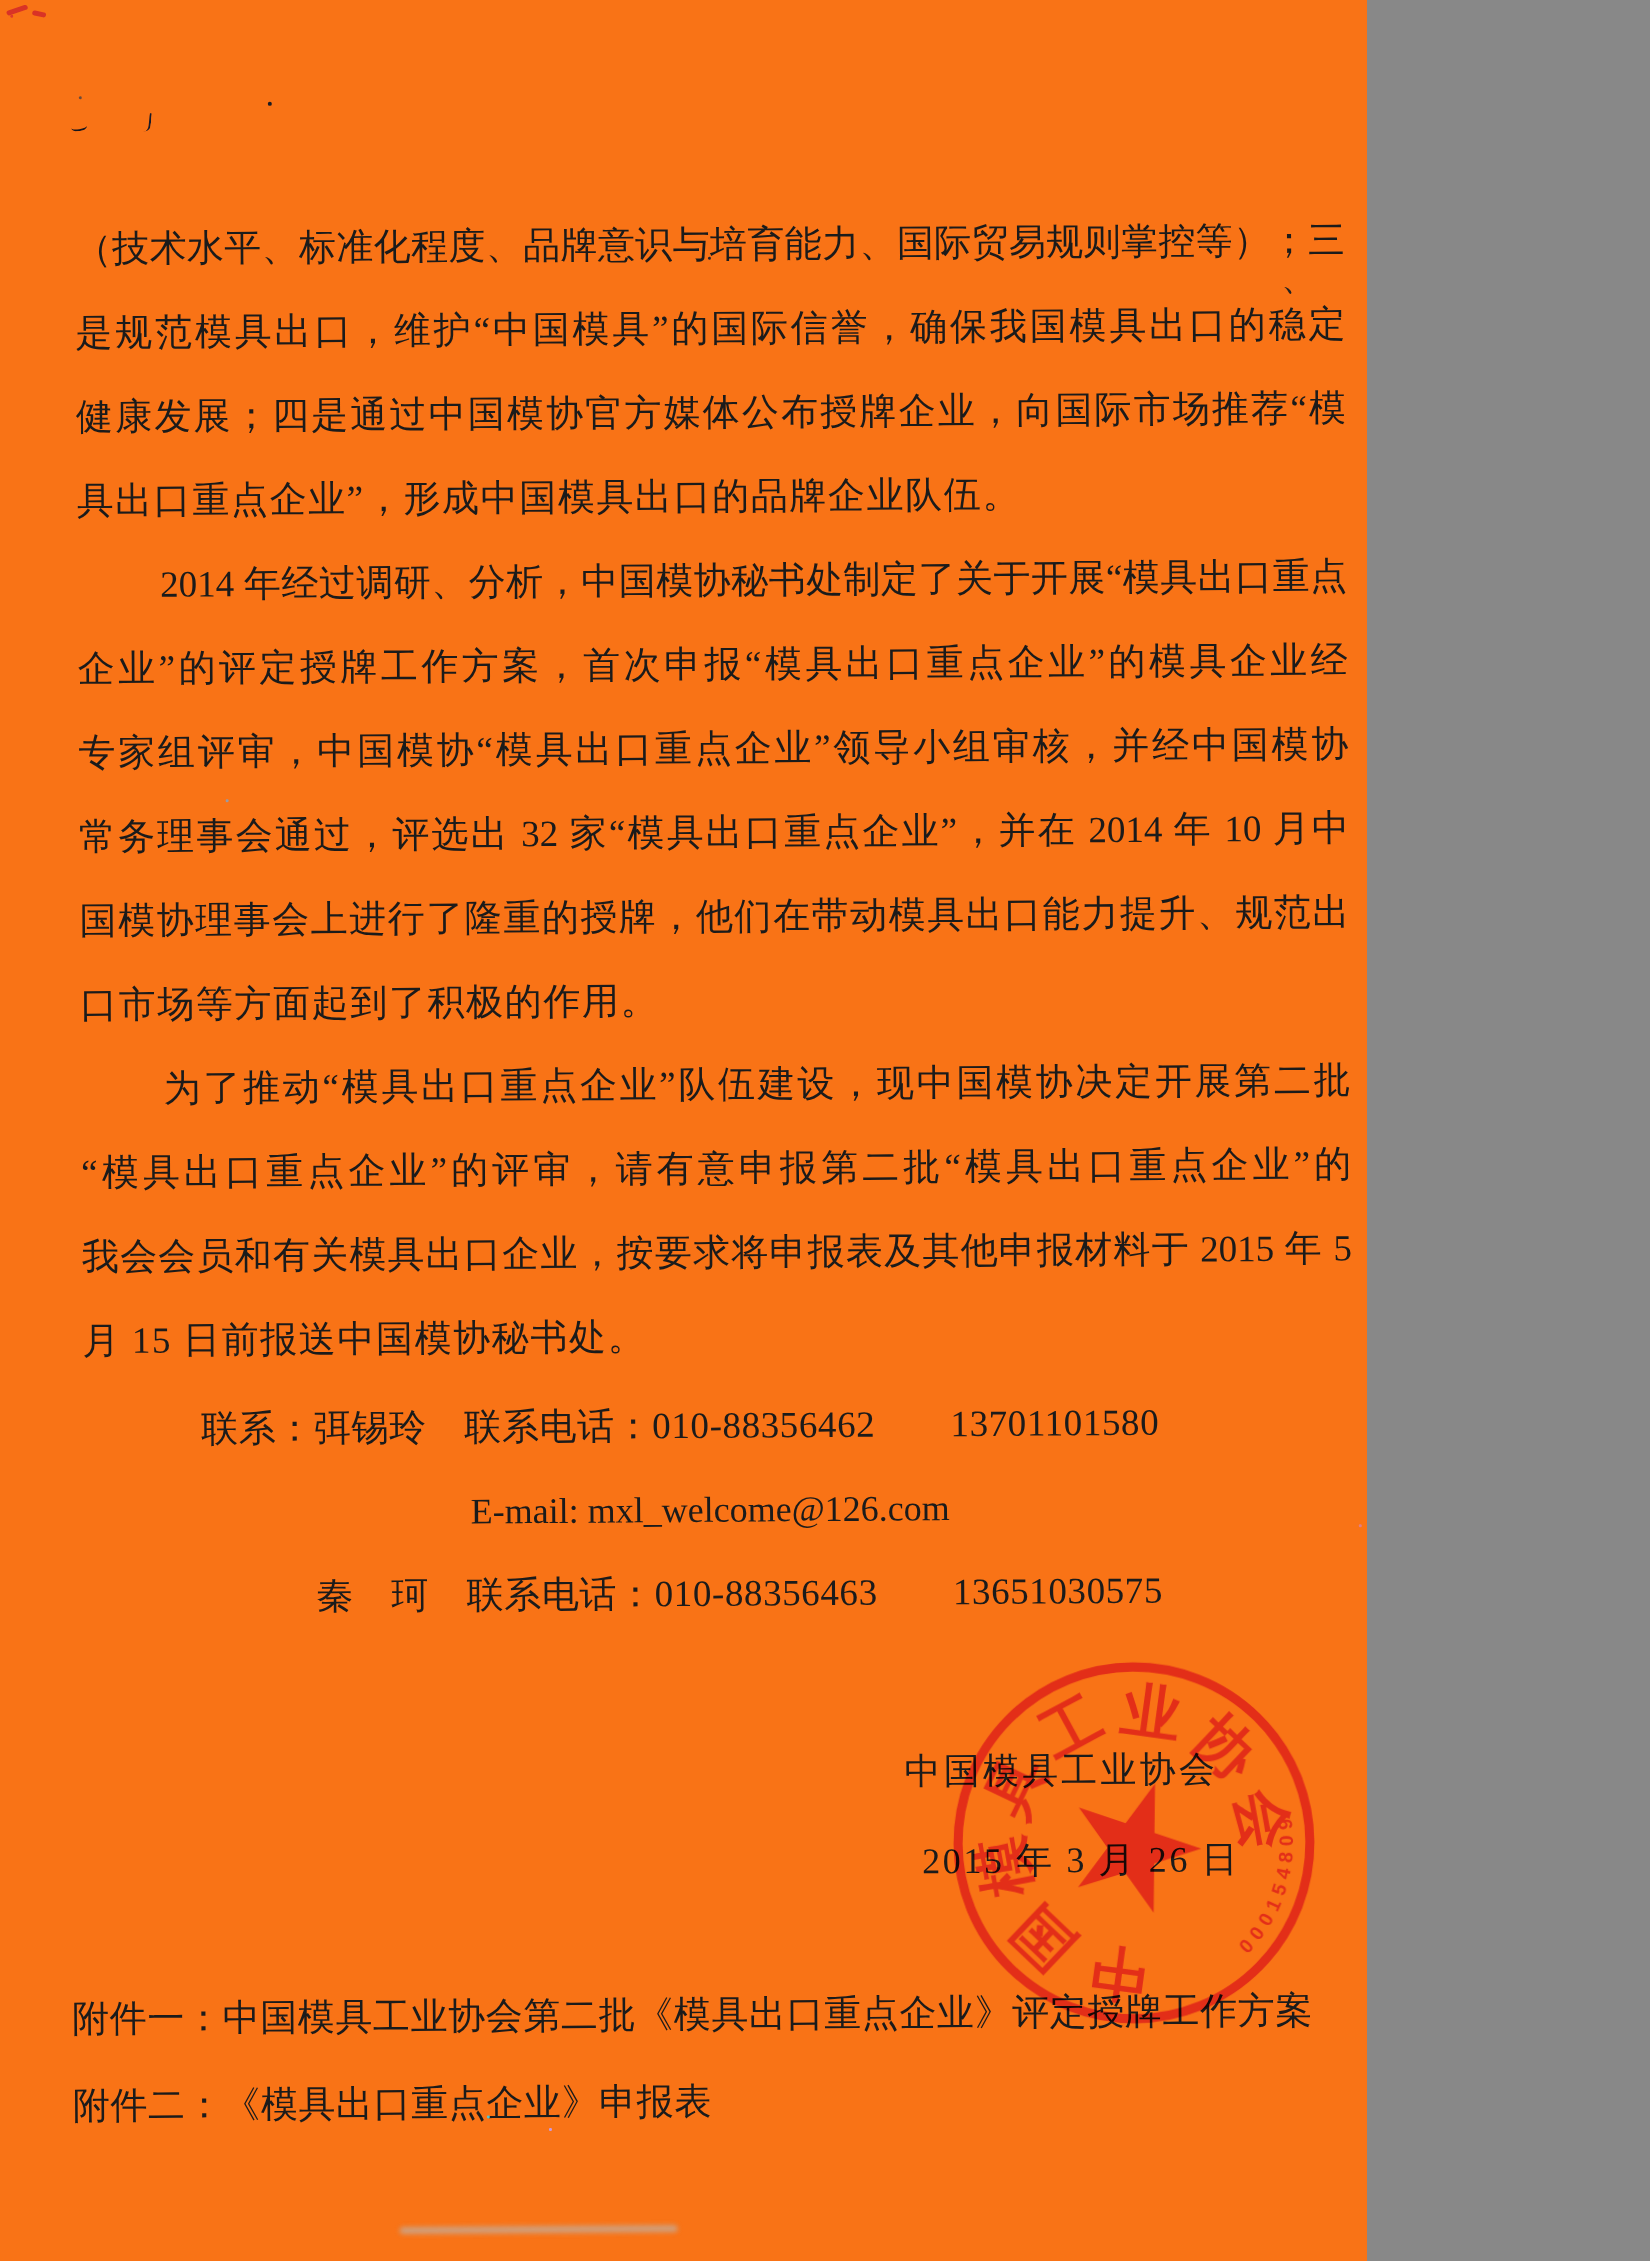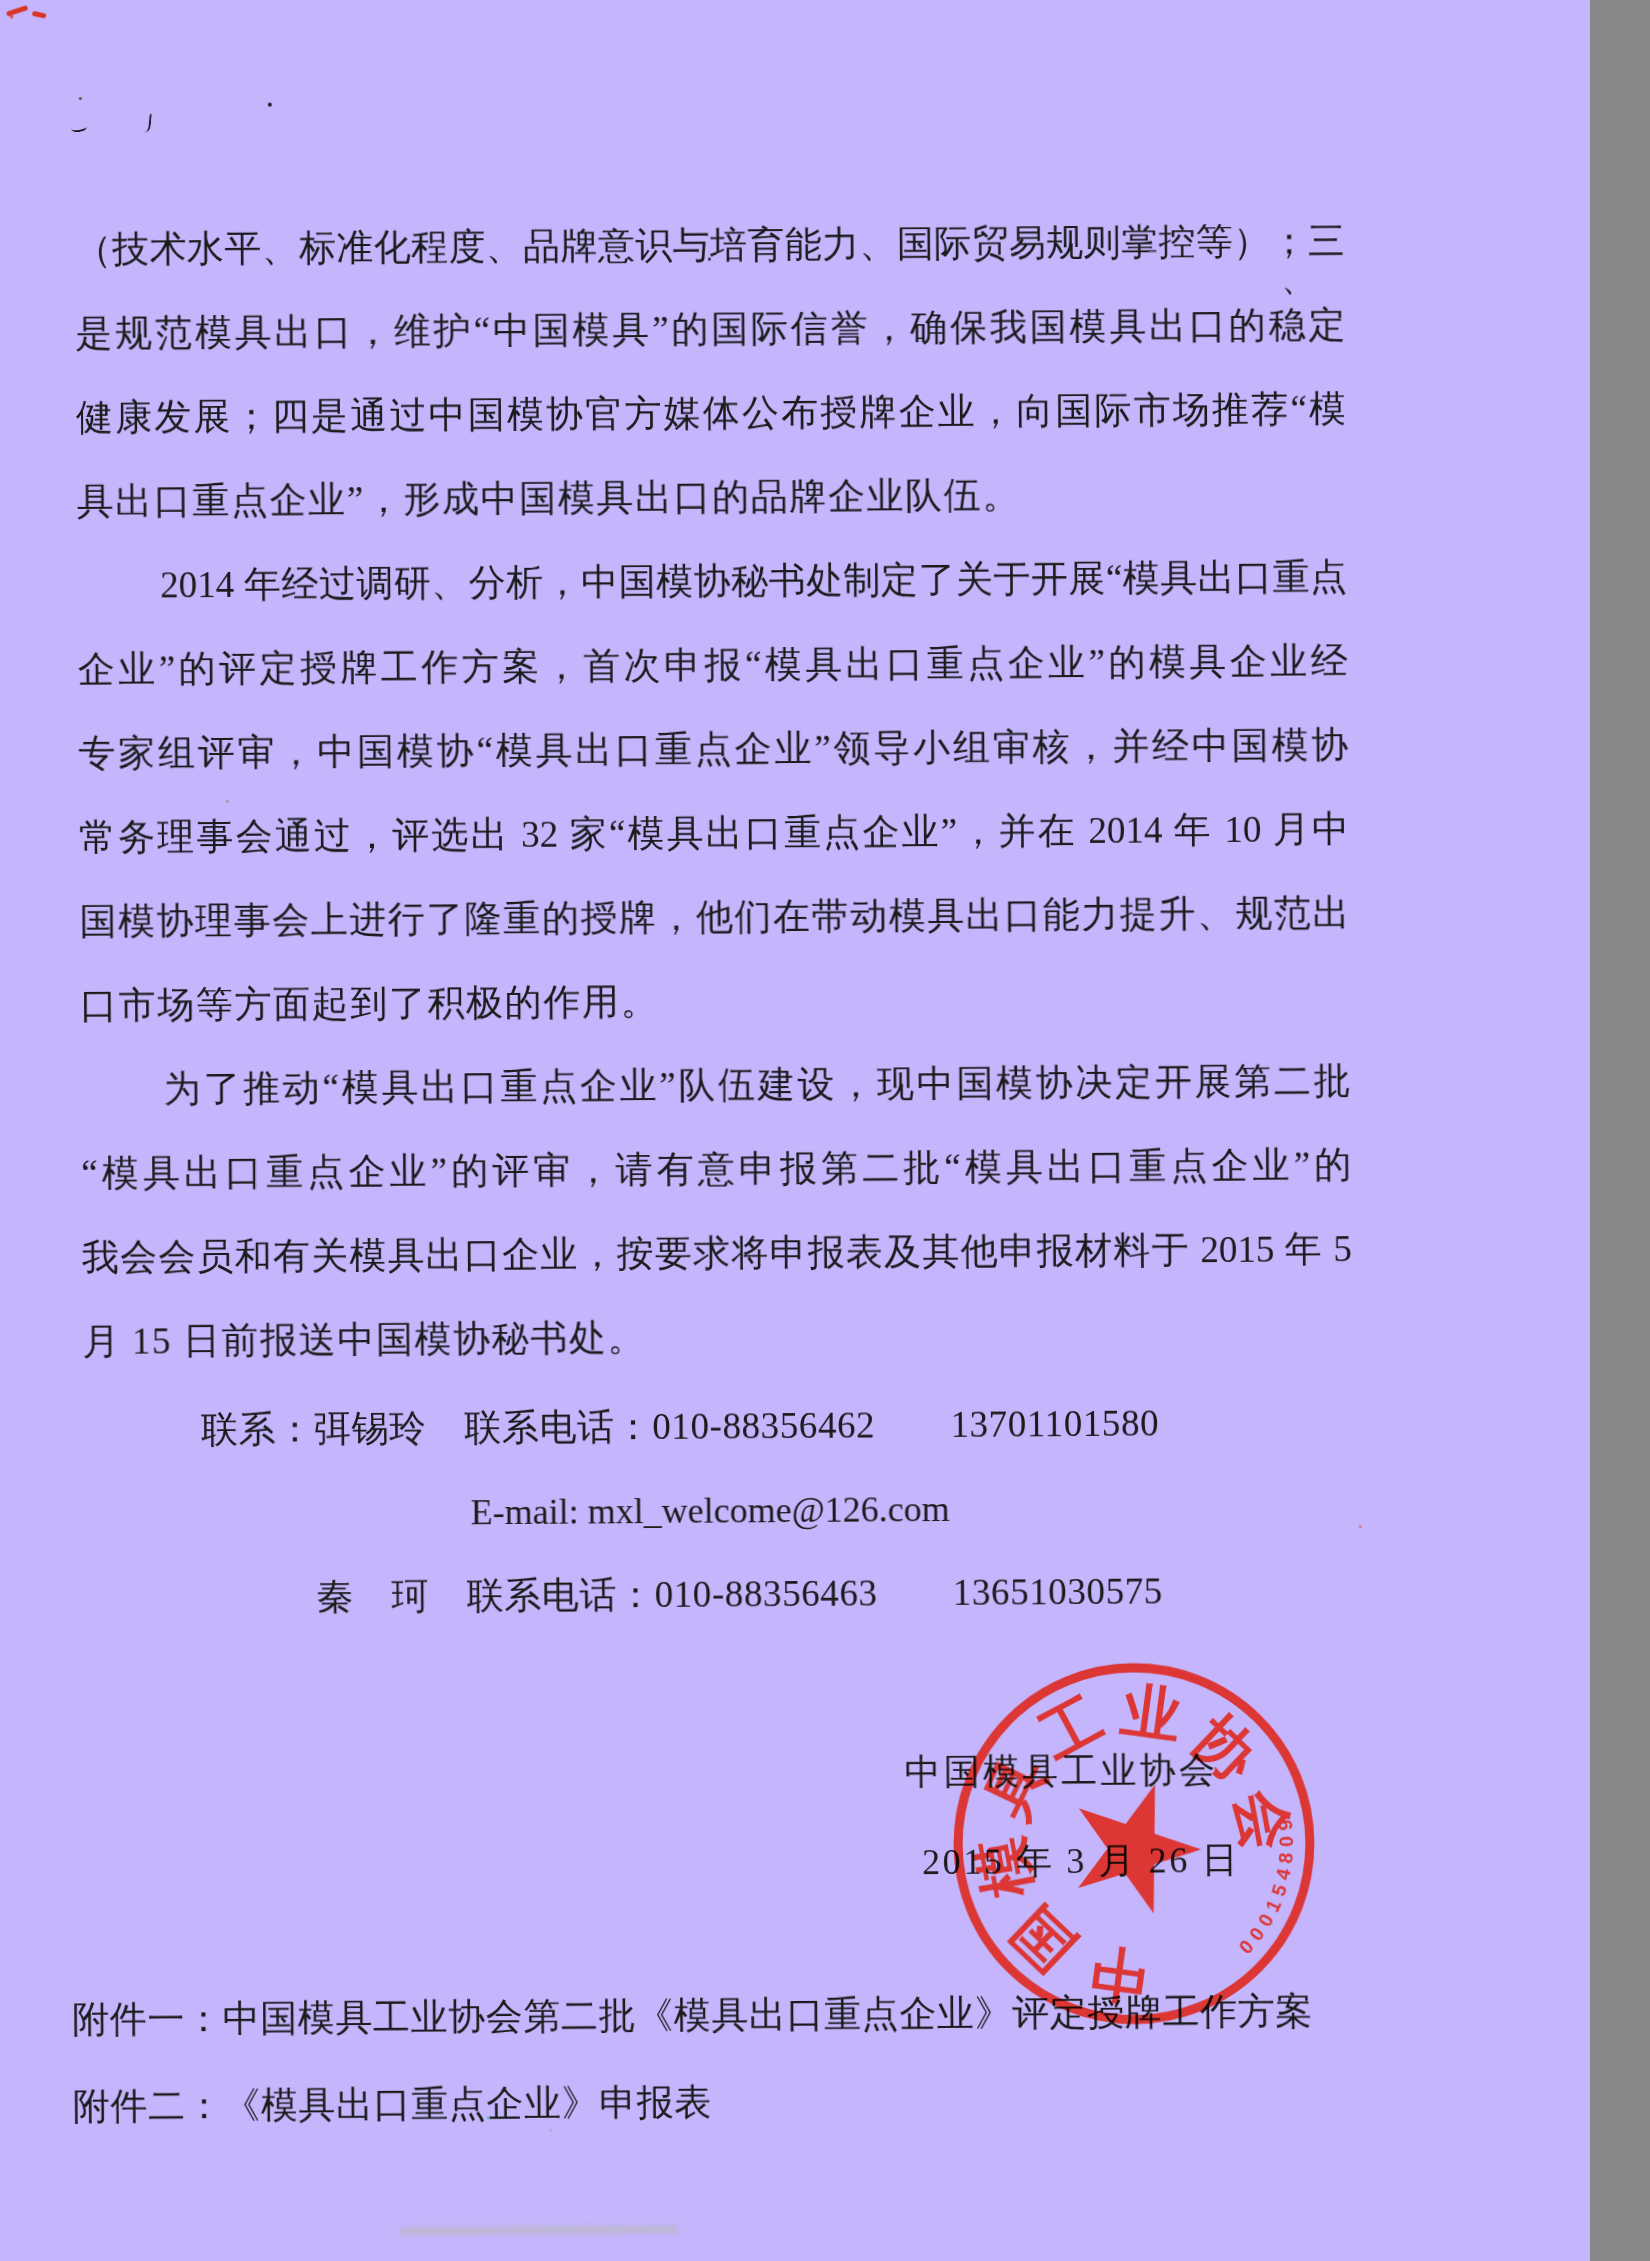--- a/index.html
+++ b/index.html
@@ -1,17 +1,17 @@
 <!DOCTYPE html>
 <html style="font-size:10.3px"><head>
 <meta charset="utf-8">
 <style>
   html,body{margin:0;padding:0;background:#888;}
   .page{
-    position:relative;width:1590px;height:2261px;background:#c4b5fd;
+    position:relative;width:1367px;height:2261px;background:#f97316;
     overflow:hidden;font-family:"Liberation Serif","DejaVu Serif",serif;color:#1b1b1b;
   }
   .content{position:absolute;left:0;top:0;width:100%;height:100%;transform:rotate(-0.4deg);transform-origin:50% 50%;}
   
   .body-block{position:absolute;left:81px;top:203px;width:1270px;}
   .bline{height:84px;line-height:84px;font-size:37px;letter-spacing:1.6px;white-space:nowrap;}
   .bline.fill{white-space:normal;letter-spacing:0;text-align:justify;text-align-last:justify;}
   .bline.ind{text-indent:83px;}
   
   .contact-block{position:absolute;left:81px;top:1384px;width:1270px;}

